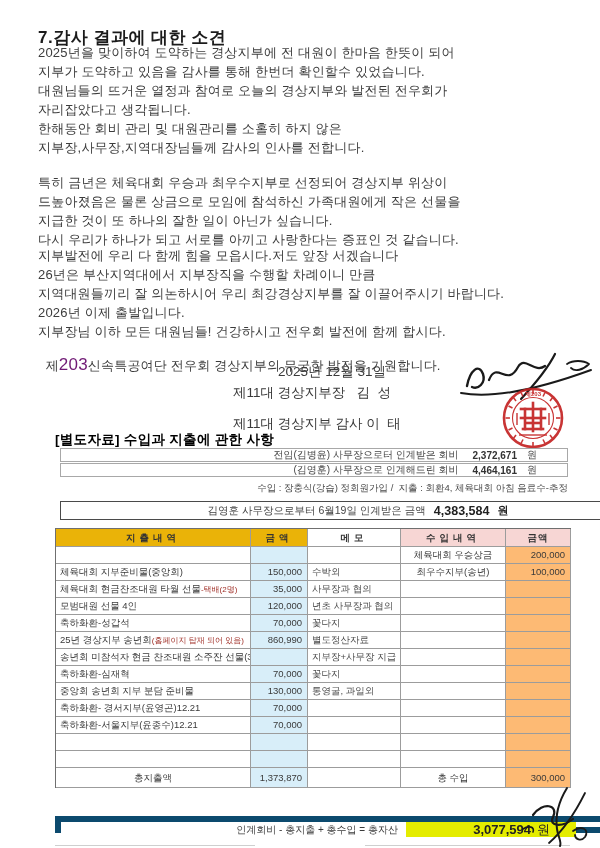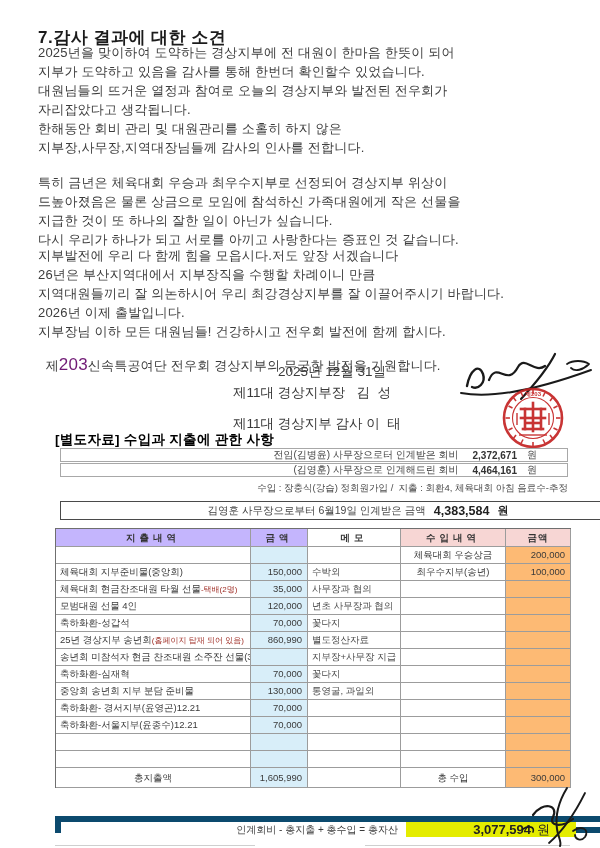--- a/index.html
+++ b/index.html
@@ -37,21 +37,21 @@
   }
   .trow.hdr .tcell{height:18px;line-height:17px;font-weight:bold;text-align:center;color:#333;}
   .trow.hdr .tcell{letter-spacing:4px;}
   .trow.hdr .tcell:last-child{letter-spacing:1px;}
   .trow.total .tcell{height:20px;line-height:19px;}
   .c-exp{padding-left:4px;text-align:left;}
   .c-amt{padding-right:5px;text-align:right;background:#d8eef9;}
   .c-memo{padding-left:4px;text-align:left;color:#4c4c4c;}
   .c-inc{text-align:center;}
   .c-incamt{padding-right:5px;text-align:right;background:#fdba74;}
-  .hdr-blue{background:#c4b5fd;}
+  .hdr-blue{background:#eab308;}
   .hdr-pink{background:#f7d6d4;}
   .redsub{font-size:8px;color:#a03028;}
   .c-center{text-align:center;padding-left:0;}
   .sumrow{
     left:55px;top:816px;width:586px;height:17px;box-sizing:border-box;
     display:grid;grid-template-columns:345px 170px;border:6px solid #0c4a6e;
   }
   .sum-left{font-size:10px;color:#3a3a3a;text-align:right;line-height:15px;padding-right:8px;background:#fff;}
   .sum-right{background:#e4ec00;font-size:13px;font-weight:bold;color:#222;text-align:right;line-height:15px;padding-right:26px;}
   .sum-right .unit{font-weight:normal;margin-left:6px;}
@@ -246,21 +246,21 @@
     </div>
     <div class="trow">
       <div class="tcell c-exp"><span></span></div>
       <div class="tcell c-amt"></div>
       <div class="tcell c-memo"></div>
       <div class="tcell c-inc"></div>
       <div class="tcell c-incamt"></div>
     </div>
     <div class="trow total">
       <div class="tcell c-center">총지출액</div>
-      <div class="tcell c-amt">1,605,990</div>
+      <div class="tcell c-amt">1,373,870</div>
       <div class="tcell c-memo"></div>
       <div class="tcell c-inc">총 수입</div>
       <div class="tcell c-incamt">300,000</div>
     </div>
   </div>
 
 <div class="abs sumrow">
   <div class="sum-left">인계회비 - 총지출 + 총수입 = 총자산</div>
   <div class="sum-right">
     <span>3,077,594</span><span class="unit">원</span>

